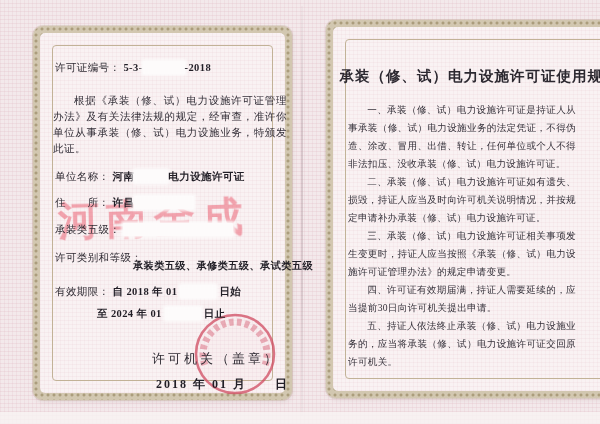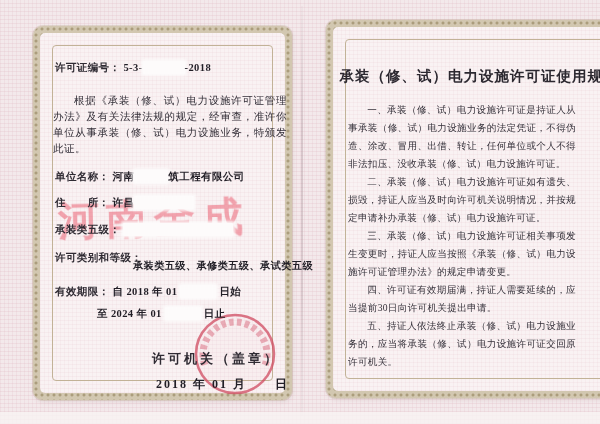--- a/index.html
+++ b/index.html
@@ -27,21 +27,21 @@
     background-color:#f9f2f3;
     background-image:
       repeating-linear-gradient(0deg, rgba(224,180,190,.13) 0 1px, transparent 1px 4px),
       repeating-linear-gradient(90deg, rgba(224,180,190,.11) 0 1px, transparent 1px 4px);
   }
   .page-frame{position:absolute;inset:12px;border:1px solid #c2b297;border-radius:4px;}
   .left-page{left:33px;top:26px;width:259px;height:374px;}
   .right-page{left:318px;top:20px;width:306px;height:378px;margin-left:8px;}
   .content{position:absolute;inset:0;color:#38343c;}
   .row{position:absolute;white-space:nowrap;font-size:10.5px;letter-spacing:.4px;z-index:3;}
-  .lbl{font-weight:bold;color:#2f2b33;}
+  .lbl{font-weight:normal;color:#2f2b33;}
   .val{font-weight:bold;color:#211e26;}
   .blank{display:inline-block;background:#fdfbfb;border-radius:1px;height:13px;vertical-align:-3px;
     box-shadow:0 0 3px 2px rgba(253,251,251,.9);}
   .intro{
     position:absolute;left:13px;top:60px;width:234px;font-size:10.5px;line-height:16px;
     text-align:justify;text-indent:2em;color:#332f38;letter-spacing:.5px;z-index:3;
   }
   .watermark{
     position:absolute;left:18px;top:158px;width:240px;z-index:1;
     font-size:41px;font-weight:bold;letter-spacing:7px;color:rgba(233,84,104,.50);
@@ -76,21 +76,21 @@
 
         <div class="row" style="left:15px;top:28px;">
           <span class="lbl">许可证编号：</span>
           <span class="val">5-3-</span><span class="blank" style="width:42px;"></span><span class="val">-2018</span>
         </div>
 
         <div class="intro">根据《承装（修、试）电力设施许可证管理办法》及有关法律法规的规定，经审查，准许你单位从事承装（修、试）电力设施业务，特颁发此证。</div>
 
         <div class="row" style="left:15px;top:137px;">
           <span class="lbl">单位名称：</span>
-          <span class="val">河南</span><span class="blank" style="width:34px;"></span><span class="val">筑工程有限公司</span>
+          <span class="val">河南</span><span class="blank" style="width:34px;"></span><span class="val">电力设施许可证</span>
         </div>
 
         <div class="row" style="left:15px;top:163px;">
           <span class="lbl">住　　所：</span>
           <span class="val">许昌</span><span class="blank" style="width:60px;"></span>
         </div>
 
         <div class="row" style="left:15px;top:190px;">
           <span class="lbl">承装类五级：</span>
           <span class="blank" style="width:110px;"></span>

